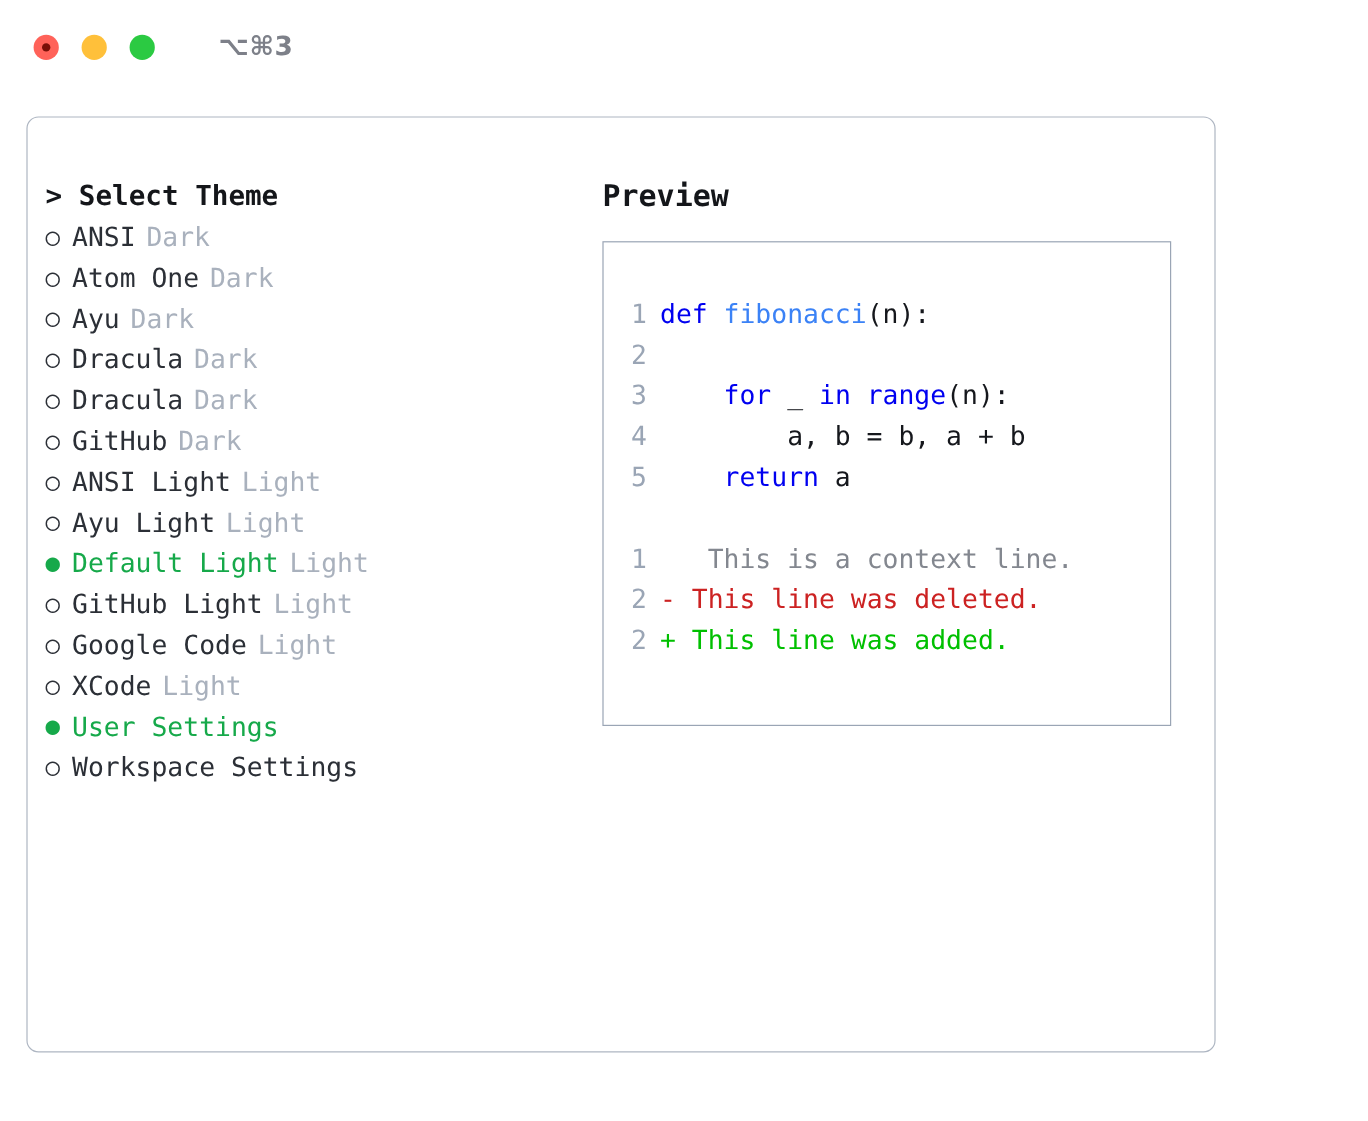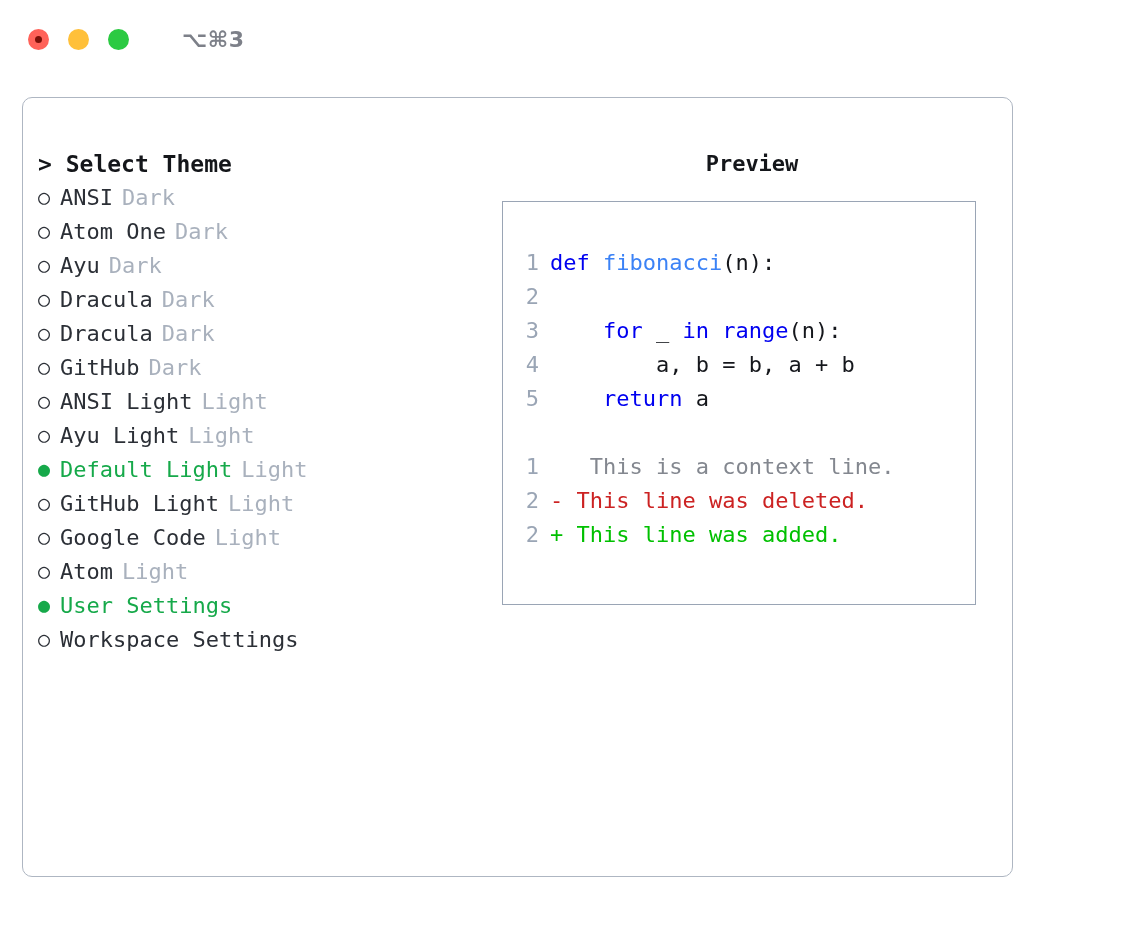--- a/index.html
+++ b/index.html
@@ -149,25 +149,24 @@
   }
 
   
   .right-col {
     position: absolute;
     left: 479px;
     top: 49px;
     width: 500px;
   }
   .preview-head {
-    font-size: 22px;
+    font-size: 25px;
     font-weight: 700;
     color: #14161a;
     line-height: 34px;
-    text-align: center;
   }
   .code-box {
     margin-top: 20px;
     width: 474px;
     height: 404px;
     border: 1.6px solid #9aa5b5;
     box-sizing: border-box;
     background: #ffffff;
     position: relative;
   }
@@ -228,21 +227,21 @@
             <div class="theme-row"><span class="bullet">○</span><span class="label">Atom One</span><span class="tag">Dark</span></div>
             <div class="theme-row"><span class="bullet">○</span><span class="label">Ayu</span><span class="tag">Dark</span></div>
             <div class="theme-row"><span class="bullet">○</span><span class="label">Dracula</span><span class="tag">Dark</span></div>
             <div class="theme-row"><span class="bullet">○</span><span class="label">Dracula</span><span class="tag">Dark</span></div>
             <div class="theme-row"><span class="bullet">○</span><span class="label">GitHub</span><span class="tag">Dark</span></div>
             <div class="theme-row"><span class="bullet">○</span><span class="label">ANSI Light</span><span class="tag">Light</span></div>
             <div class="theme-row"><span class="bullet">○</span><span class="label">Ayu Light</span><span class="tag">Light</span></div>
             <div class="theme-row selected"><span class="bullet">●</span><span class="label">Default Light</span><span class="tag">Light</span></div>
             <div class="theme-row"><span class="bullet">○</span><span class="label">GitHub Light</span><span class="tag">Light</span></div>
             <div class="theme-row"><span class="bullet">○</span><span class="label">Google Code</span><span class="tag">Light</span></div>
-            <div class="theme-row"><span class="bullet">○</span><span class="label">Atom</span><span class="tag">Light</span></div>
+            <div class="theme-row"><span class="bullet">○</span><span class="label">XCode</span><span class="tag">Light</span></div>
           </div>
 
 
         <div id="apply-list">
             <div class="theme-row selected"><span class="bullet">●</span><span class="label">User Settings</span></div>
             <div class="theme-row"><span class="bullet">○</span><span class="label">Workspace Settings</span></div>
           </div>
 
       </div>
 

